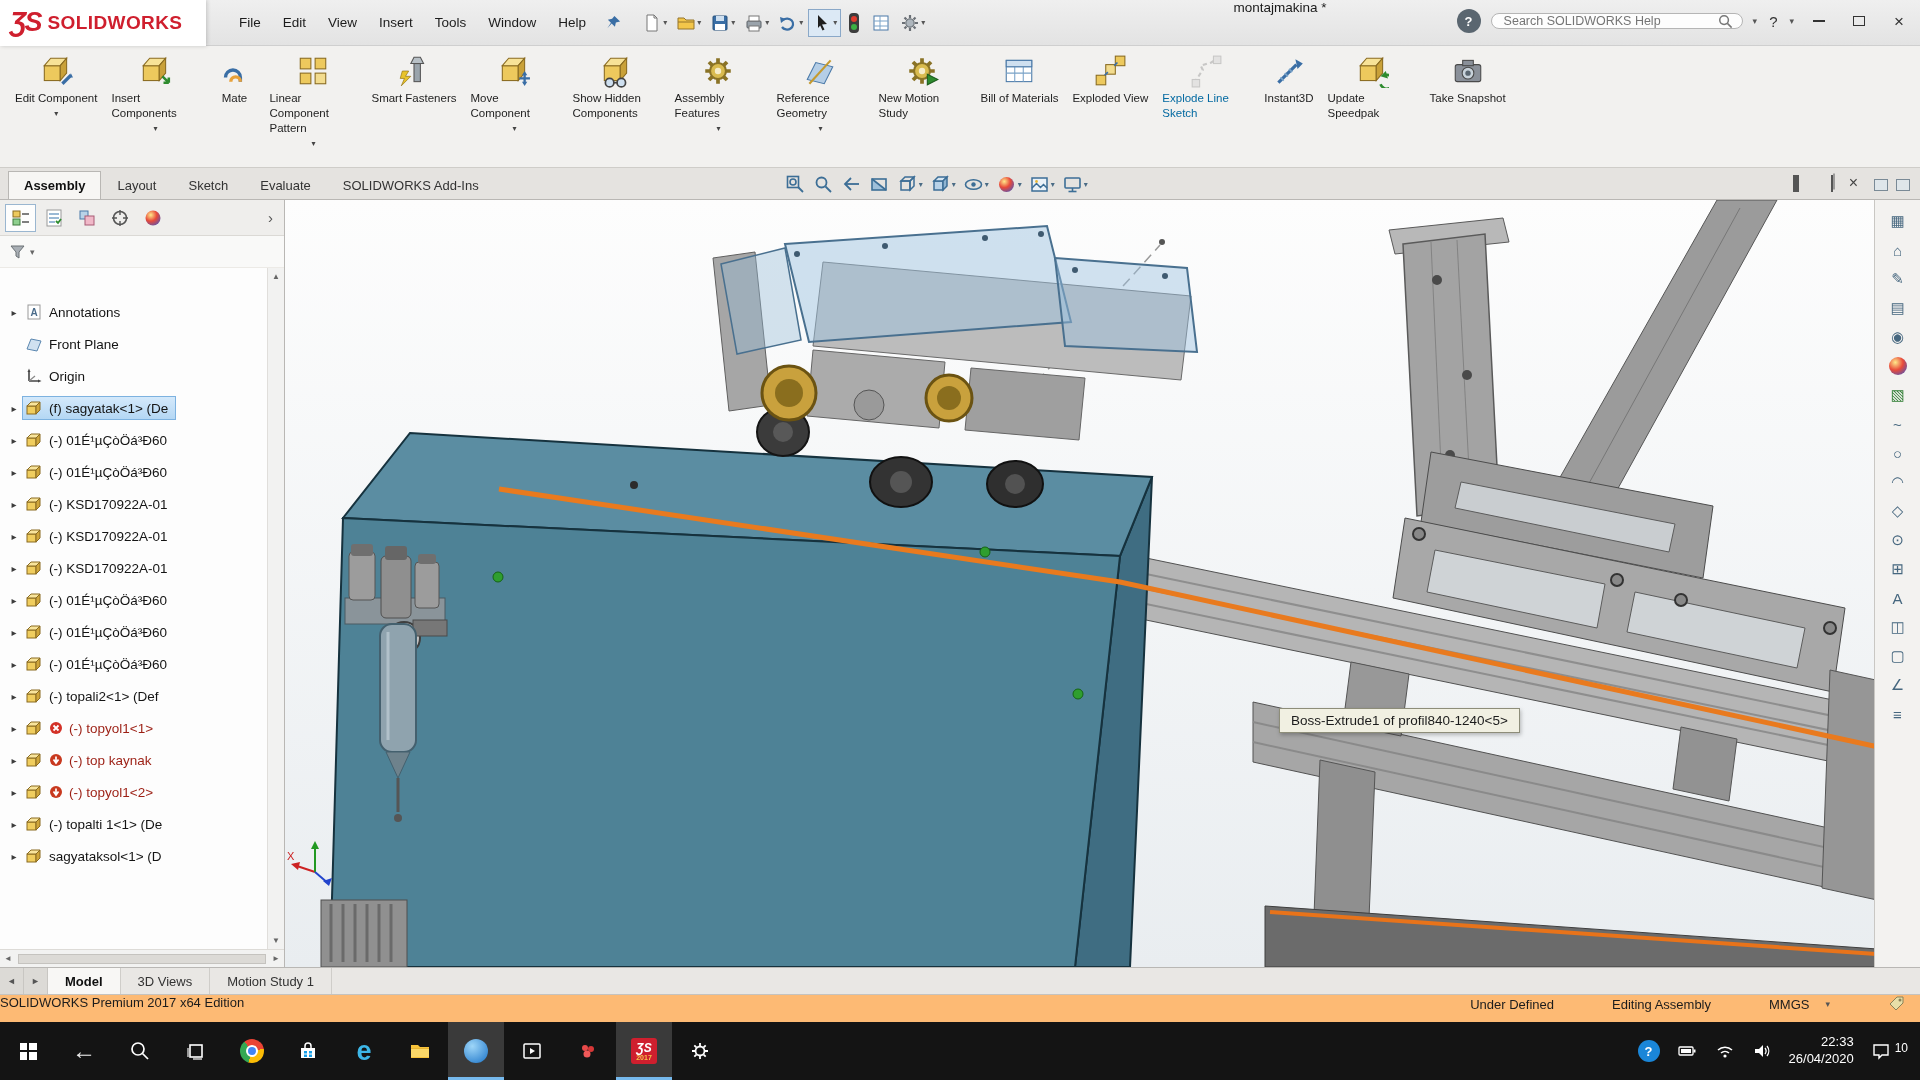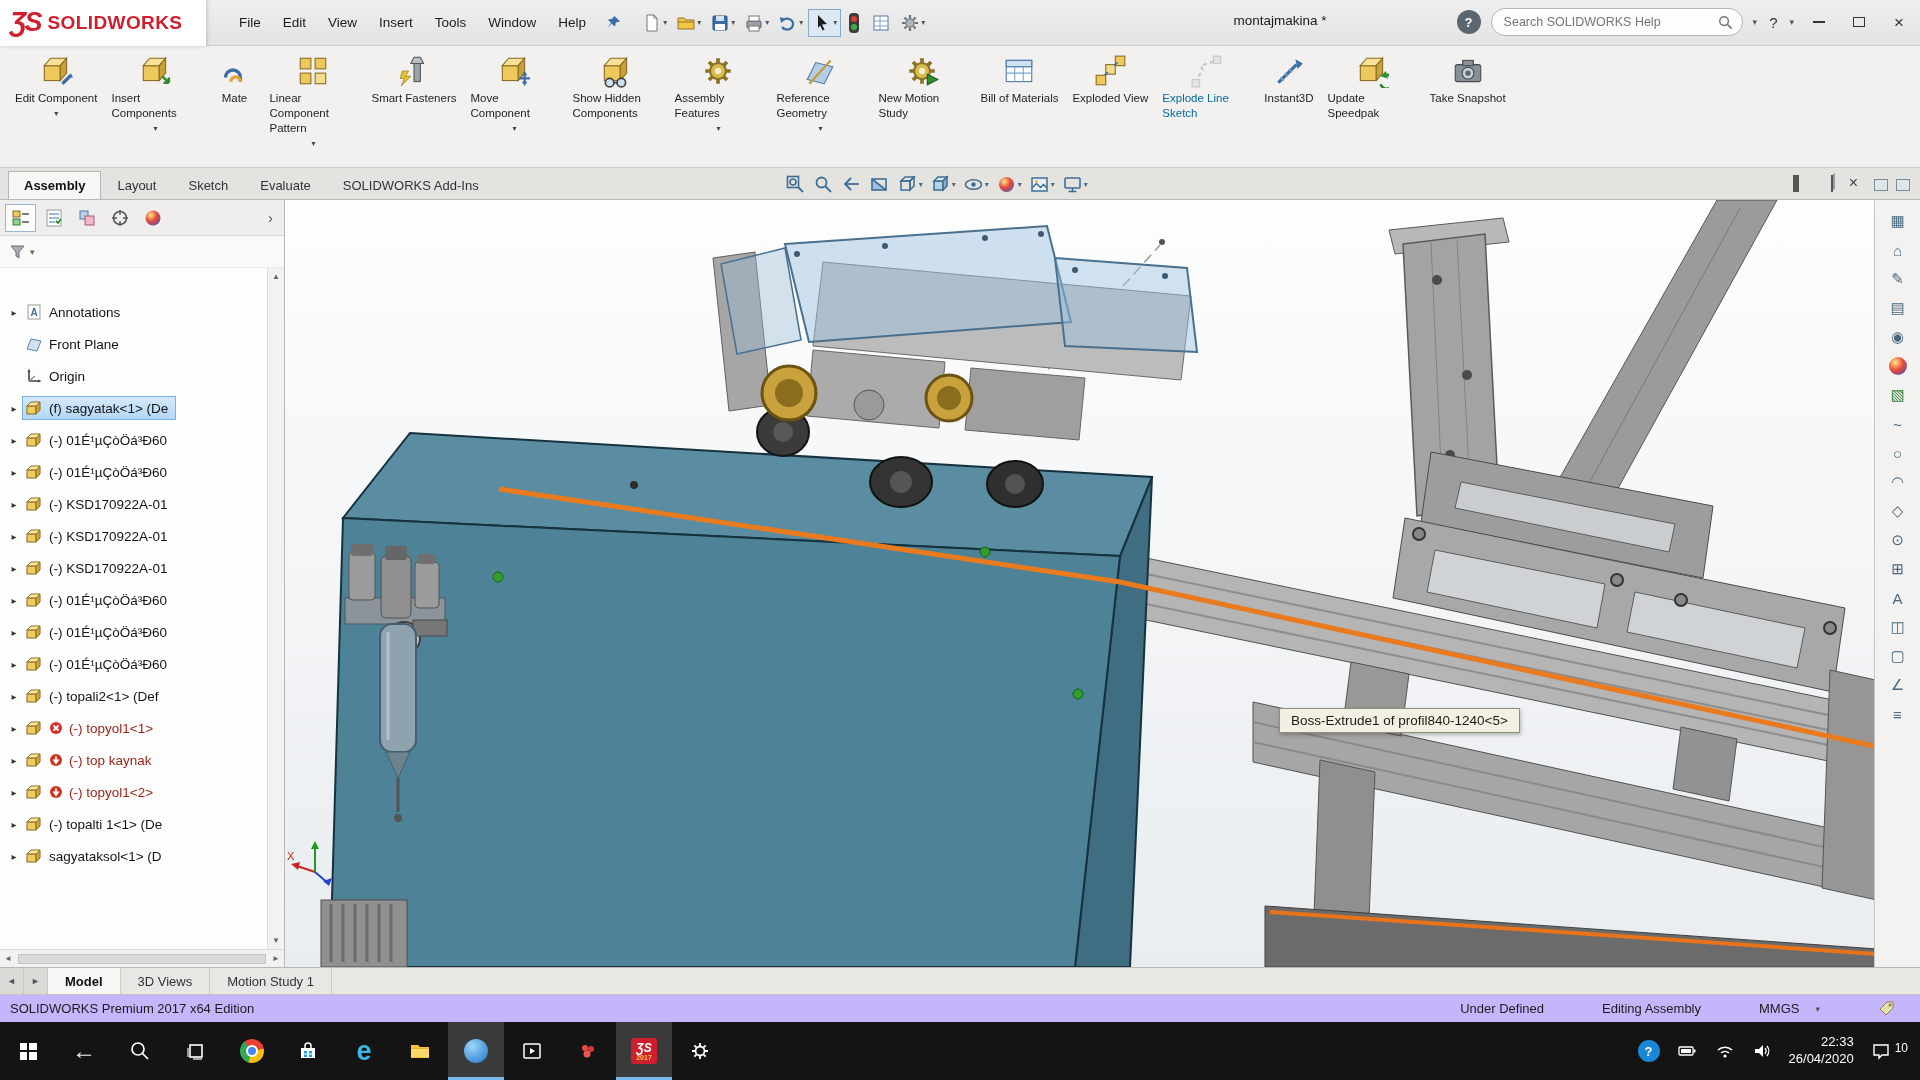--- a/index.html
+++ b/index.html
@@ -12,24 +12,24 @@
   .logo-card{width:206px;height:46px;background:#fff;display:flex;align-items:center;gap:7px;padding:0 10px;box-shadow:1px 0 4px rgba(0,0,0,.18)}
   .logo-mark{color:#cf1f2e;font-size:27px;font-weight:bold;font-style:italic;letter-spacing:-2px}
   .logo-text{color:#cf1f2e;font-size:19px;font-weight:bold;letter-spacing:.4px}
   .menubar{display:flex;margin-left:22px}
   .menu-item{padding:7px 11px;color:#1c1c1c;font-size:13.5px}
   .pin-btn{margin-left:8px;display:flex;align-items:center}
   .qat{display:flex;align-items:center;margin-left:16px;gap:1px}
   .qat-btn{display:flex;align-items:center;padding:3px 3px;border:1px solid transparent}
   .qat-btn.pressed{border:1px solid #8aa8c8;background:#dce9f5}
   .qat .qcaret{font-size:8px;color:#555;margin-left:1px}
-  .doc-title{position:absolute;left:1140px;width:280px;top:13px;text-align:center;font-size:13.5px;color:#1a1a1a}
+  .doc-title{position:absolute;left:1140px;width:280px;top:0;text-align:center;font-size:13.5px;color:#1a1a1a}
   .tb-right{position:absolute;right:6px;top:8px;display:flex;align-items:center;gap:10px}
   .help-bubble{width:24px;height:24px;border-radius:50%;background:#5a6670;color:#fff;font-weight:bold;display:flex;align-items:center;justify-content:center;font-size:13px}
-  .searchbox{width:252px;height:28px;border:1px solid #b5b5b5;border-radius:14px;background:#fdfdfd;display:flex;align-items:center;padding:0 8px 0 12px;gap:3px}
+  .searchbox{width:252px;height:16px;border:1px solid #b5b5b5;border-radius:14px;background:#fdfdfd;display:flex;align-items:center;padding:0 8px 0 12px;gap:3px}
   .searchbox input{border:none;outline:none;flex:1;font-size:12.5px;color:#777;background:transparent;font-family:"Liberation Sans",sans-serif}
   .tbr-caret{font-size:9px;color:#555}
   .tbr-q{font-size:15px;color:#333;padding:0 2px}
   .winbtn{width:30px;height:26px;display:flex;align-items:center;justify-content:center}
   .wb-min{width:12px;height:2px;background:#333}
   .wb-max{width:12px;height:10px;border:1.5px solid #333}
   .wb-close{font-size:17px;color:#333;line-height:1}
 
   
   .ribbon{height:122px;flex:0 0 122px;background:#f2f1ef;border-bottom:1px solid #cfcdc9;display:flex;align-items:flex-start;padding:5px 4px 0 8px}
@@ -87,21 +87,21 @@
   .rb-icon{width:26px;height:22px;display:flex;align-items:center;justify-content:center;color:#46677f;font-size:15px}
   .rb-sphere{width:18px;height:18px;border-radius:50%;background:radial-gradient(circle at 35% 30%,#ffe98a,#e84a3a 45%,#3a56c8 95%)}
 
   
   .doc-tabs{height:27px;flex:0 0 27px;background:#e9e7e4;border-top:1px solid #b9b7b4;display:flex;align-items:stretch}
   .dnav{width:24px;display:flex;align-items:center;justify-content:center;color:#555;background:#dcdad6;border-right:1px solid #c8c6c2;font-size:9px}
   .dtab{padding:0 17px;display:flex;align-items:center;font-size:13px;color:#333;border-right:1px solid #cfcdc9}
   .dtab.active{background:#f8f7f5;font-weight:bold;color:#101010}
 
   
-  .statusbar{height:28px;flex:0 0 28px;background:#c4b5fd;border-top:1px solid #c5c3bf;display:flex;align-items:center;padding:0 10px;font-size:13px;color:#1c1c1c}
+  .statusbar{height:28px;flex:0 0 28px;background:#fdba74;border-top:1px solid #c5c3bf;display:flex;align-items:flex-start;padding:0 0;font-size:13px;color:#1c1c1c}
   .sb-right{margin-left:auto;display:flex;align-items:center;gap:58px;margin-right:14px}
   .sb-mmgs{display:flex;align-items:center;gap:16px}
   .sb-caret{font-size:9px;color:#555}
 
   
   .taskbar{height:58px;flex:0 0 58px;background:#141414;display:flex;align-items:stretch;color:#fff}
   .tb-btn{width:56px;display:flex;align-items:center;justify-content:center;flex:0 0 56px}
   .tb-app{position:relative}
   .tb-app.active{background:#3a3a3a;box-shadow:inset 0 -3px 0 #76b9ed}
   .win-logo{width:17px;height:17px;display:grid;grid-template-columns:1fr 1fr;grid-template-rows:1fr 1fr;gap:2px}

